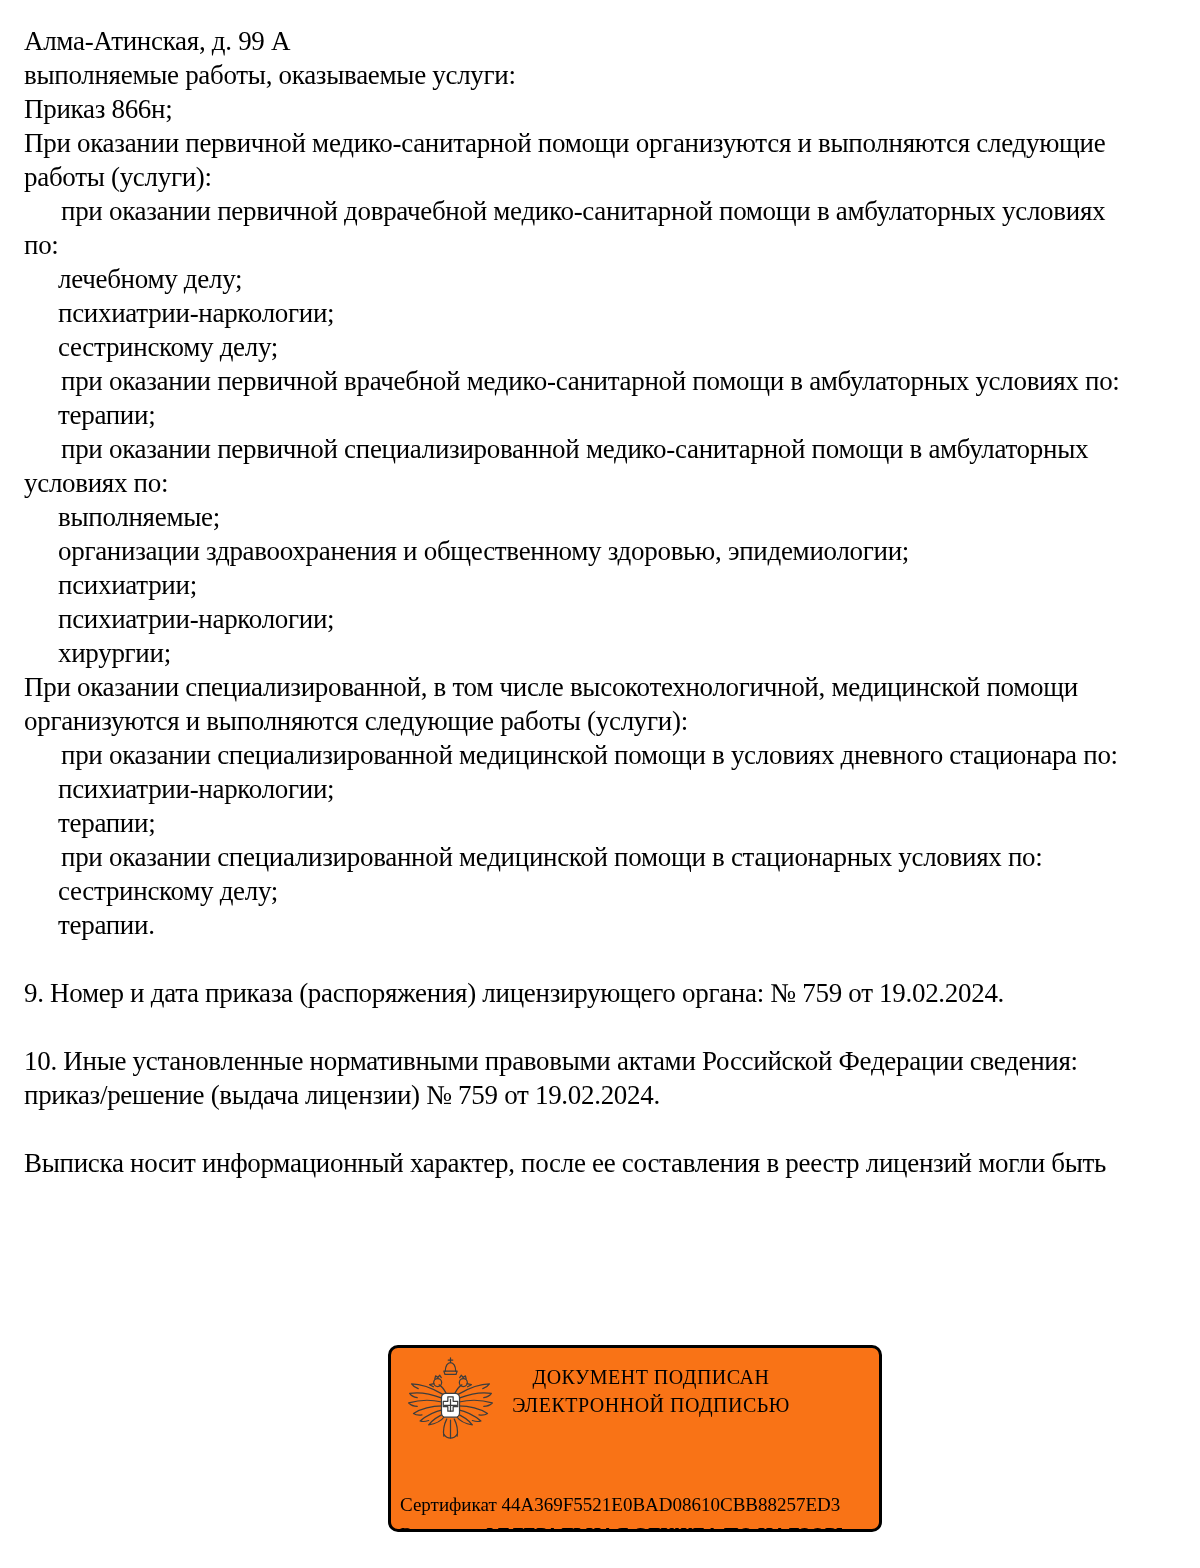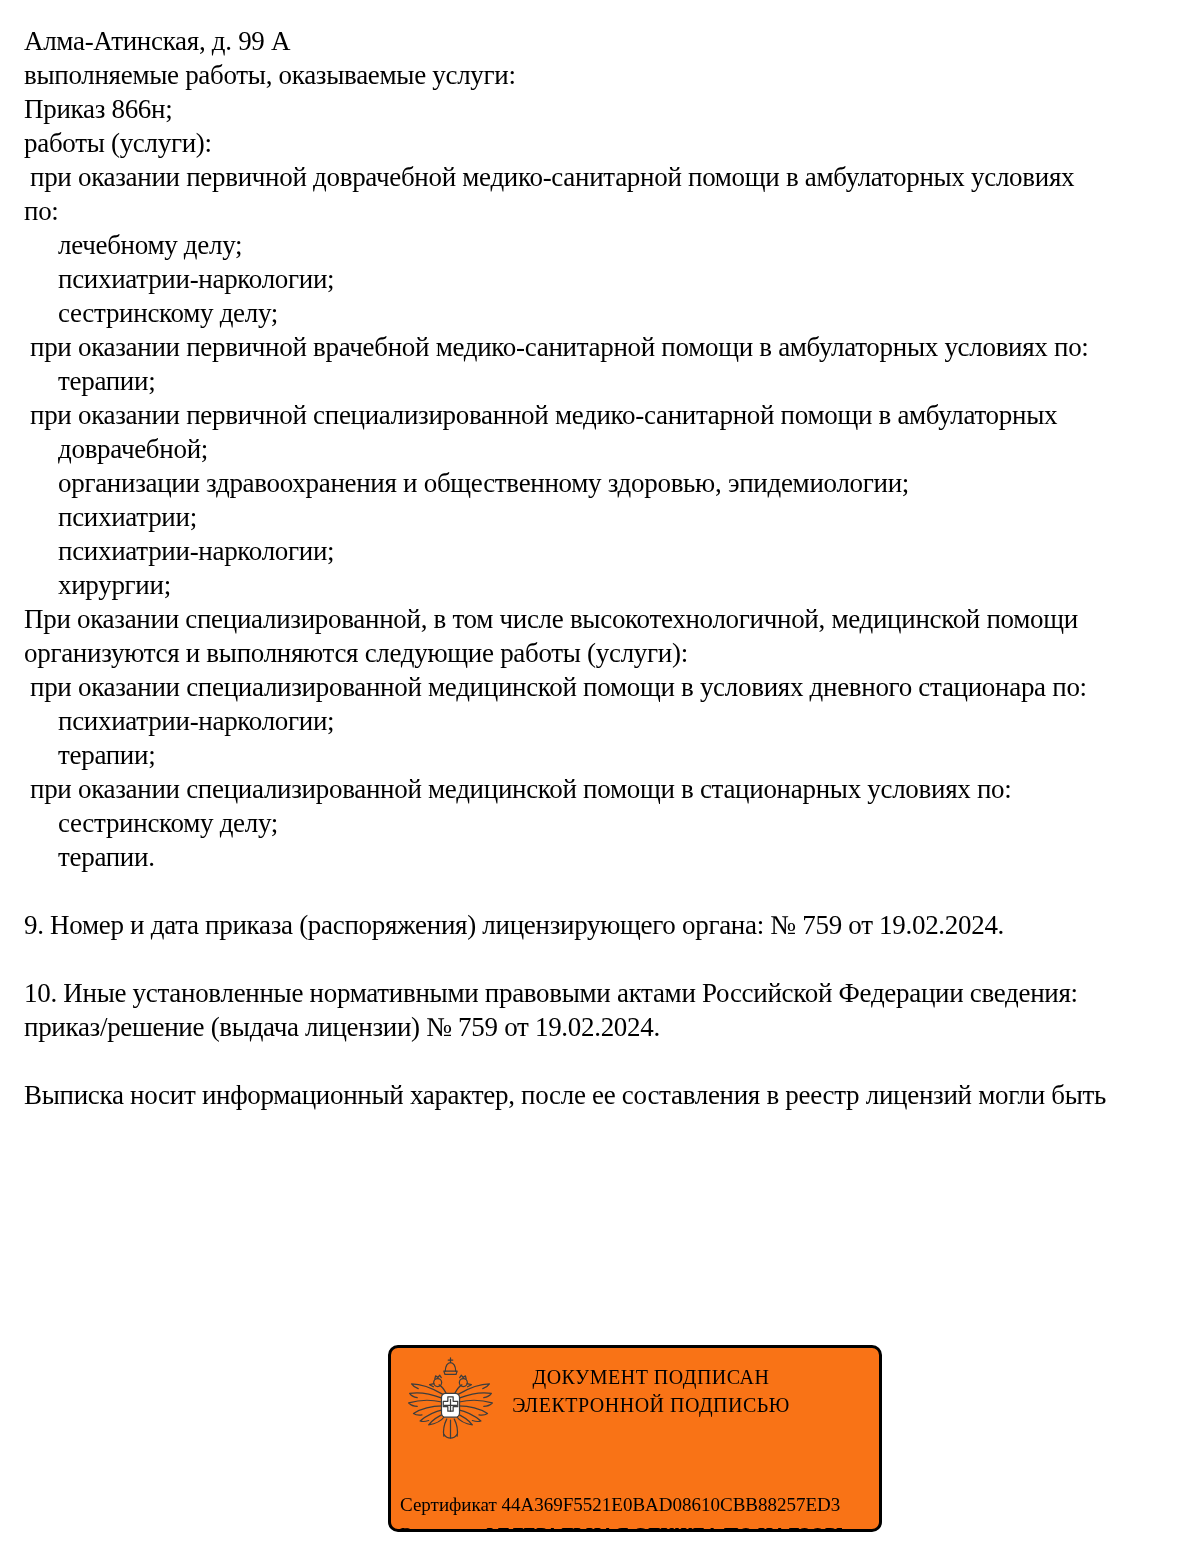--- a/index.html
+++ b/index.html
@@ -19,21 +19,21 @@
     width: 1200px;
   }
   .text-line {
     height: 34px;
     line-height: 34px;
     font-size: 27px;
     letter-spacing: -0.3px;
     white-space: pre;
     padding-left: 24px;
   }
-  .text-line.ind-1 { padding-left: 30px; }
+  .text-line.ind-1 { padding-left: 61px; }
   .text-line.ind-2 { padding-left: 58px; }
 
   .stamp {
     position: absolute;
     left: 388px;
     top: 1345px;
     width: 494px;
     height: 187px;
     border: 3px solid #000000;
     border-radius: 10px;
@@ -76,30 +76,32 @@
 </style>
 </head>
 <body>
 
 <div class="page">
 
   <div class="doc-body">
       <div class="text-line ind-0">Алма-Атинская, д. 99 А</div>
       <div class="text-line ind-0">выполняемые работы, оказываемые услуги:</div>
       <div class="text-line ind-0">Приказ 866н;</div>
+      <div class="text-line ind-0">При оказании первичной медико-санитарной помощи организуются и выполняются следующие</div>
       <div class="text-line ind-0">работы (услуги):</div>
       <div class="text-line ind-1">при оказании первичной доврачебной медико-санитарной помощи в амбулаторных условиях</div>
       <div class="text-line ind-0">по:</div>
       <div class="text-line ind-2">лечебному делу;</div>
       <div class="text-line ind-2">психиатрии-наркологии;</div>
       <div class="text-line ind-2">сестринскому делу;</div>
       <div class="text-line ind-1">при оказании первичной врачебной медико-санитарной помощи в амбулаторных условиях по:</div>
       <div class="text-line ind-2">терапии;</div>
       <div class="text-line ind-1">при оказании первичной специализированной медико-санитарной помощи в амбулаторных</div>
-      <div class="text-line ind-2">доврачебной;</div>
+      <div class="text-line ind-0">условиях по:</div>
+      <div class="text-line ind-2">выполняемые;</div>
       <div class="text-line ind-2">организации здравоохранения и общественному здоровью, эпидемиологии;</div>
       <div class="text-line ind-2">психиатрии;</div>
       <div class="text-line ind-2">психиатрии-наркологии;</div>
       <div class="text-line ind-2">хирургии;</div>
       <div class="text-line ind-0">При оказании специализированной, в том числе высокотехнологичной, медицинской помощи</div>
       <div class="text-line ind-0">организуются и выполняются следующие работы (услуги):</div>
       <div class="text-line ind-1">при оказании специализированной медицинской помощи в условиях дневного стационара по:</div>
       <div class="text-line ind-2">психиатрии-наркологии;</div>
       <div class="text-line ind-2">терапии;</div>
       <div class="text-line ind-1">при оказании специализированной медицинской помощи в стационарных условиях по:</div>

